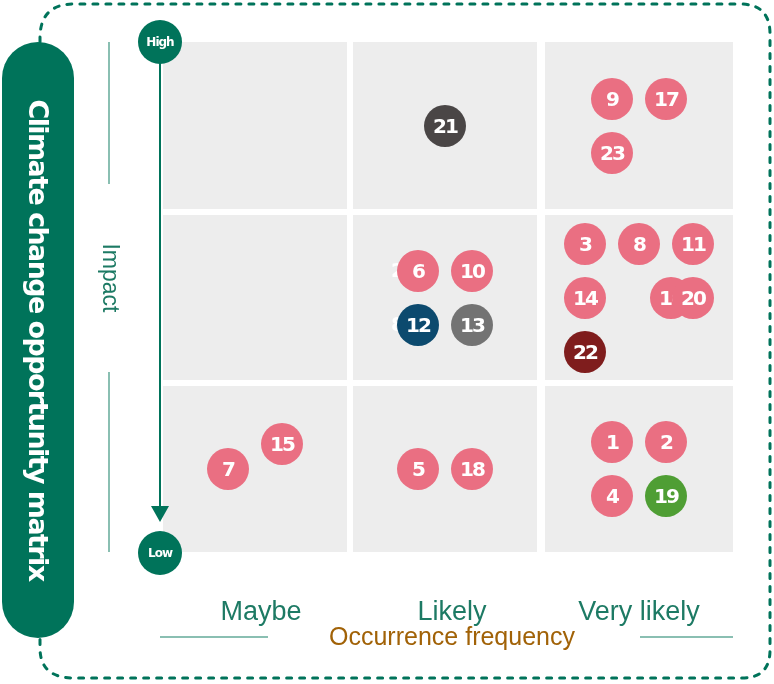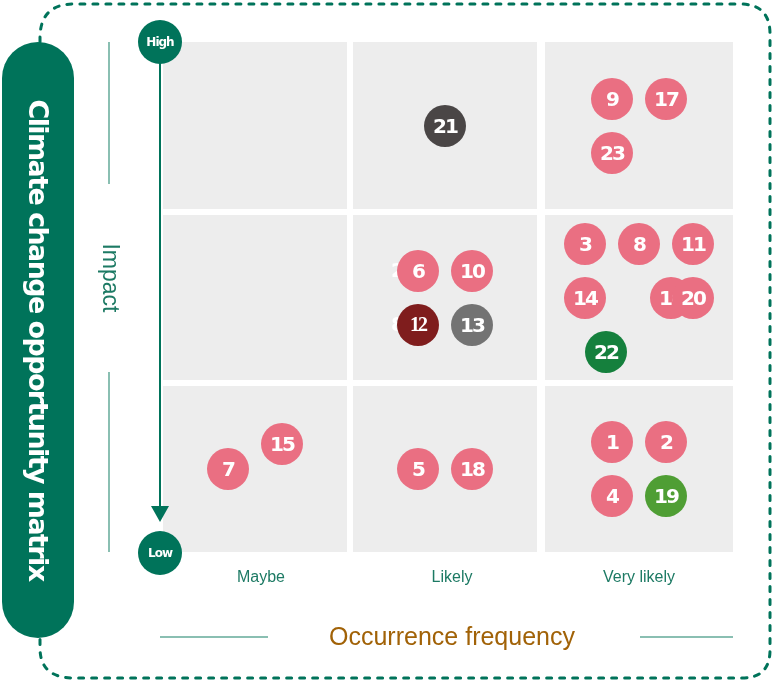--- a/index.html
+++ b/index.html
@@ -4,21 +4,21 @@
 <style>
   html, body { margin:0; padding:0; background:#ffffff; }
   body { width:774px; height:684px; position:relative; overflow:hidden; font-family:"Liberation Sans", sans-serif; }
   #frame { position:absolute; left:0; top:0; }
   .title-pill { position:absolute; left:2px; top:42px; width:72px; height:596px; background:#00735a; border-radius:36px; }
   .title-text { position:absolute; left:38px; top:340px; transform:translate(-50%,-50%) rotate(90deg); white-space:nowrap; color:#ffffff; font-family:"DejaVu Sans", sans-serif; font-weight:bold; font-size:27px; letter-spacing:-1.6px; transform-origin:center; }
   .cell { position:absolute; background:#ededed; }
   .dot { position:absolute; width:42px; height:42px; margin-left:-21px; margin-top:-21px; border-radius:50%; color:#fff; font-family:"DejaVu Sans", sans-serif; font-weight:bold; font-size:20px; letter-spacing:-2px; display:flex; align-items:center; justify-content:center; }
   .ghost { position:absolute; color:#ffffff; font-family:"DejaVu Sans", sans-serif; font-weight:bold; font-size:20px; }
   .axis-cap { position:absolute; width:44px; height:44px; margin-left:-22px; margin-top:-22px; border-radius:50%; background:#00735a; color:#fff; font-family:"DejaVu Sans", sans-serif; font-weight:bold; font-size:12px; letter-spacing:-1px; display:flex; align-items:center; justify-content:center; }
-  .col-label { position:absolute; top:568px; color:#1d7a64; font-size:16px; transform:translateX(-50%); white-space:nowrap; }
+  .col-label { position:absolute; top:596px; color:#1d7a64; font-size:27px; transform:translateX(-50%); white-space:nowrap; }
   .x-title { position:absolute; top:622px; left:452px; transform:translateX(-50%); color:#a16207; font-size:25px; white-space:nowrap; }
   .y-title { position:absolute; left:110px; top:278px; transform:translate(-50%,-50%) rotate(90deg); color:#1d7a64; font-size:23px; white-space:nowrap; }
   .rule { position:absolute; background:#8abfb2; }
 </style>
 </head>
 <body>
 
 <svg id="frame" width="774" height="684">
   <path d="M40 42 L40 38 Q40 4 74 4 L740 4 Q770 4 770 34 L770 650 Q770 678 742 678 L74 678 Q40 678 40 648 L40 638" fill="none" stroke="#00735a" stroke-width="3" stroke-dasharray="5 8" stroke-linecap="round"></path>
 </svg>
@@ -58,29 +58,29 @@
 <div class="x-title">Occurrence frequency</div>
 
 <div class="dot" style="background: rgb(74, 70, 70); left: 445px; top: 125.5px;">21</div>
 <div class="dot" style="background: rgb(234, 111, 130); left: 612px; top: 98.5px;">9</div>
 <div class="dot" style="background: rgb(234, 111, 130); left: 666px; top: 98.5px;">17</div>
 <div class="dot" style="background: rgb(234, 111, 130); left: 612px; top: 152.5px;">23</div>
 <div class="ghost" style="left: 391px; top: 257.5px;">2</div>
 <div class="ghost" style="left: 391px; top: 311.5px;">8</div>
 <div class="dot" style="background: rgb(234, 111, 130); left: 418px; top: 270.5px;">6</div>
 <div class="dot" style="background: rgb(234, 111, 130); left: 472px; top: 270.5px;">10</div>
-<div class="dot" style="background: #7f1d1d; left: 418px; top: 324.5px; font-family: Liberation Serif, serif;">12</div>
+<div class="dot" style="background: #0c4a6e; left: 418px; top: 324.5px;">12</div>
 <div class="dot" style="background: #737373; left: 472px; top: 324.5px;">13</div>
 <div class="dot" style="background: rgb(234, 111, 130); left: 585px; top: 243.5px;">3</div>
 <div class="dot" style="background: rgb(234, 111, 130); left: 639px; top: 243.5px;">8</div>
 <div class="dot" style="background: rgb(234, 111, 130); left: 693px; top: 243.5px;">11</div>
 <div class="dot" style="background: rgb(234, 111, 130); left: 585px; top: 297.5px;">14</div>
 <div class="dot" style="background: rgb(234, 111, 130); left: 671px; top: 297.5px;">16</div>
 <div class="dot" style="background: rgb(234, 111, 130); left: 693px; top: 297.5px;">20</div>
-<div class="dot" style="background: #15803d; left: 606px; top: 351.5px;">22</div>
+<div class="dot" style="background: #7f1d1d; left: 585px; top: 351.5px;">22</div>
 <div class="dot" style="background: rgb(234, 111, 130); left: 228px; top: 469px;">7</div>
 <div class="dot" style="background: rgb(234, 111, 130); left: 282px; top: 444px;">15</div>
 <div class="dot" style="background: rgb(234, 111, 130); left: 418px; top: 469px;">5</div>
 <div class="dot" style="background: rgb(234, 111, 130); left: 472px; top: 469px;">18</div>
 <div class="dot" style="background: rgb(234, 111, 130); left: 612px; top: 442px;">1</div>
 <div class="dot" style="background: rgb(234, 111, 130); left: 666px; top: 442px;">2</div>
 <div class="dot" style="background: rgb(234, 111, 130); left: 612px; top: 496px;">4</div>
 <div class="dot" style="background: rgb(79, 158, 52); left: 666px; top: 496px;">19</div>
 
 </body></html>

